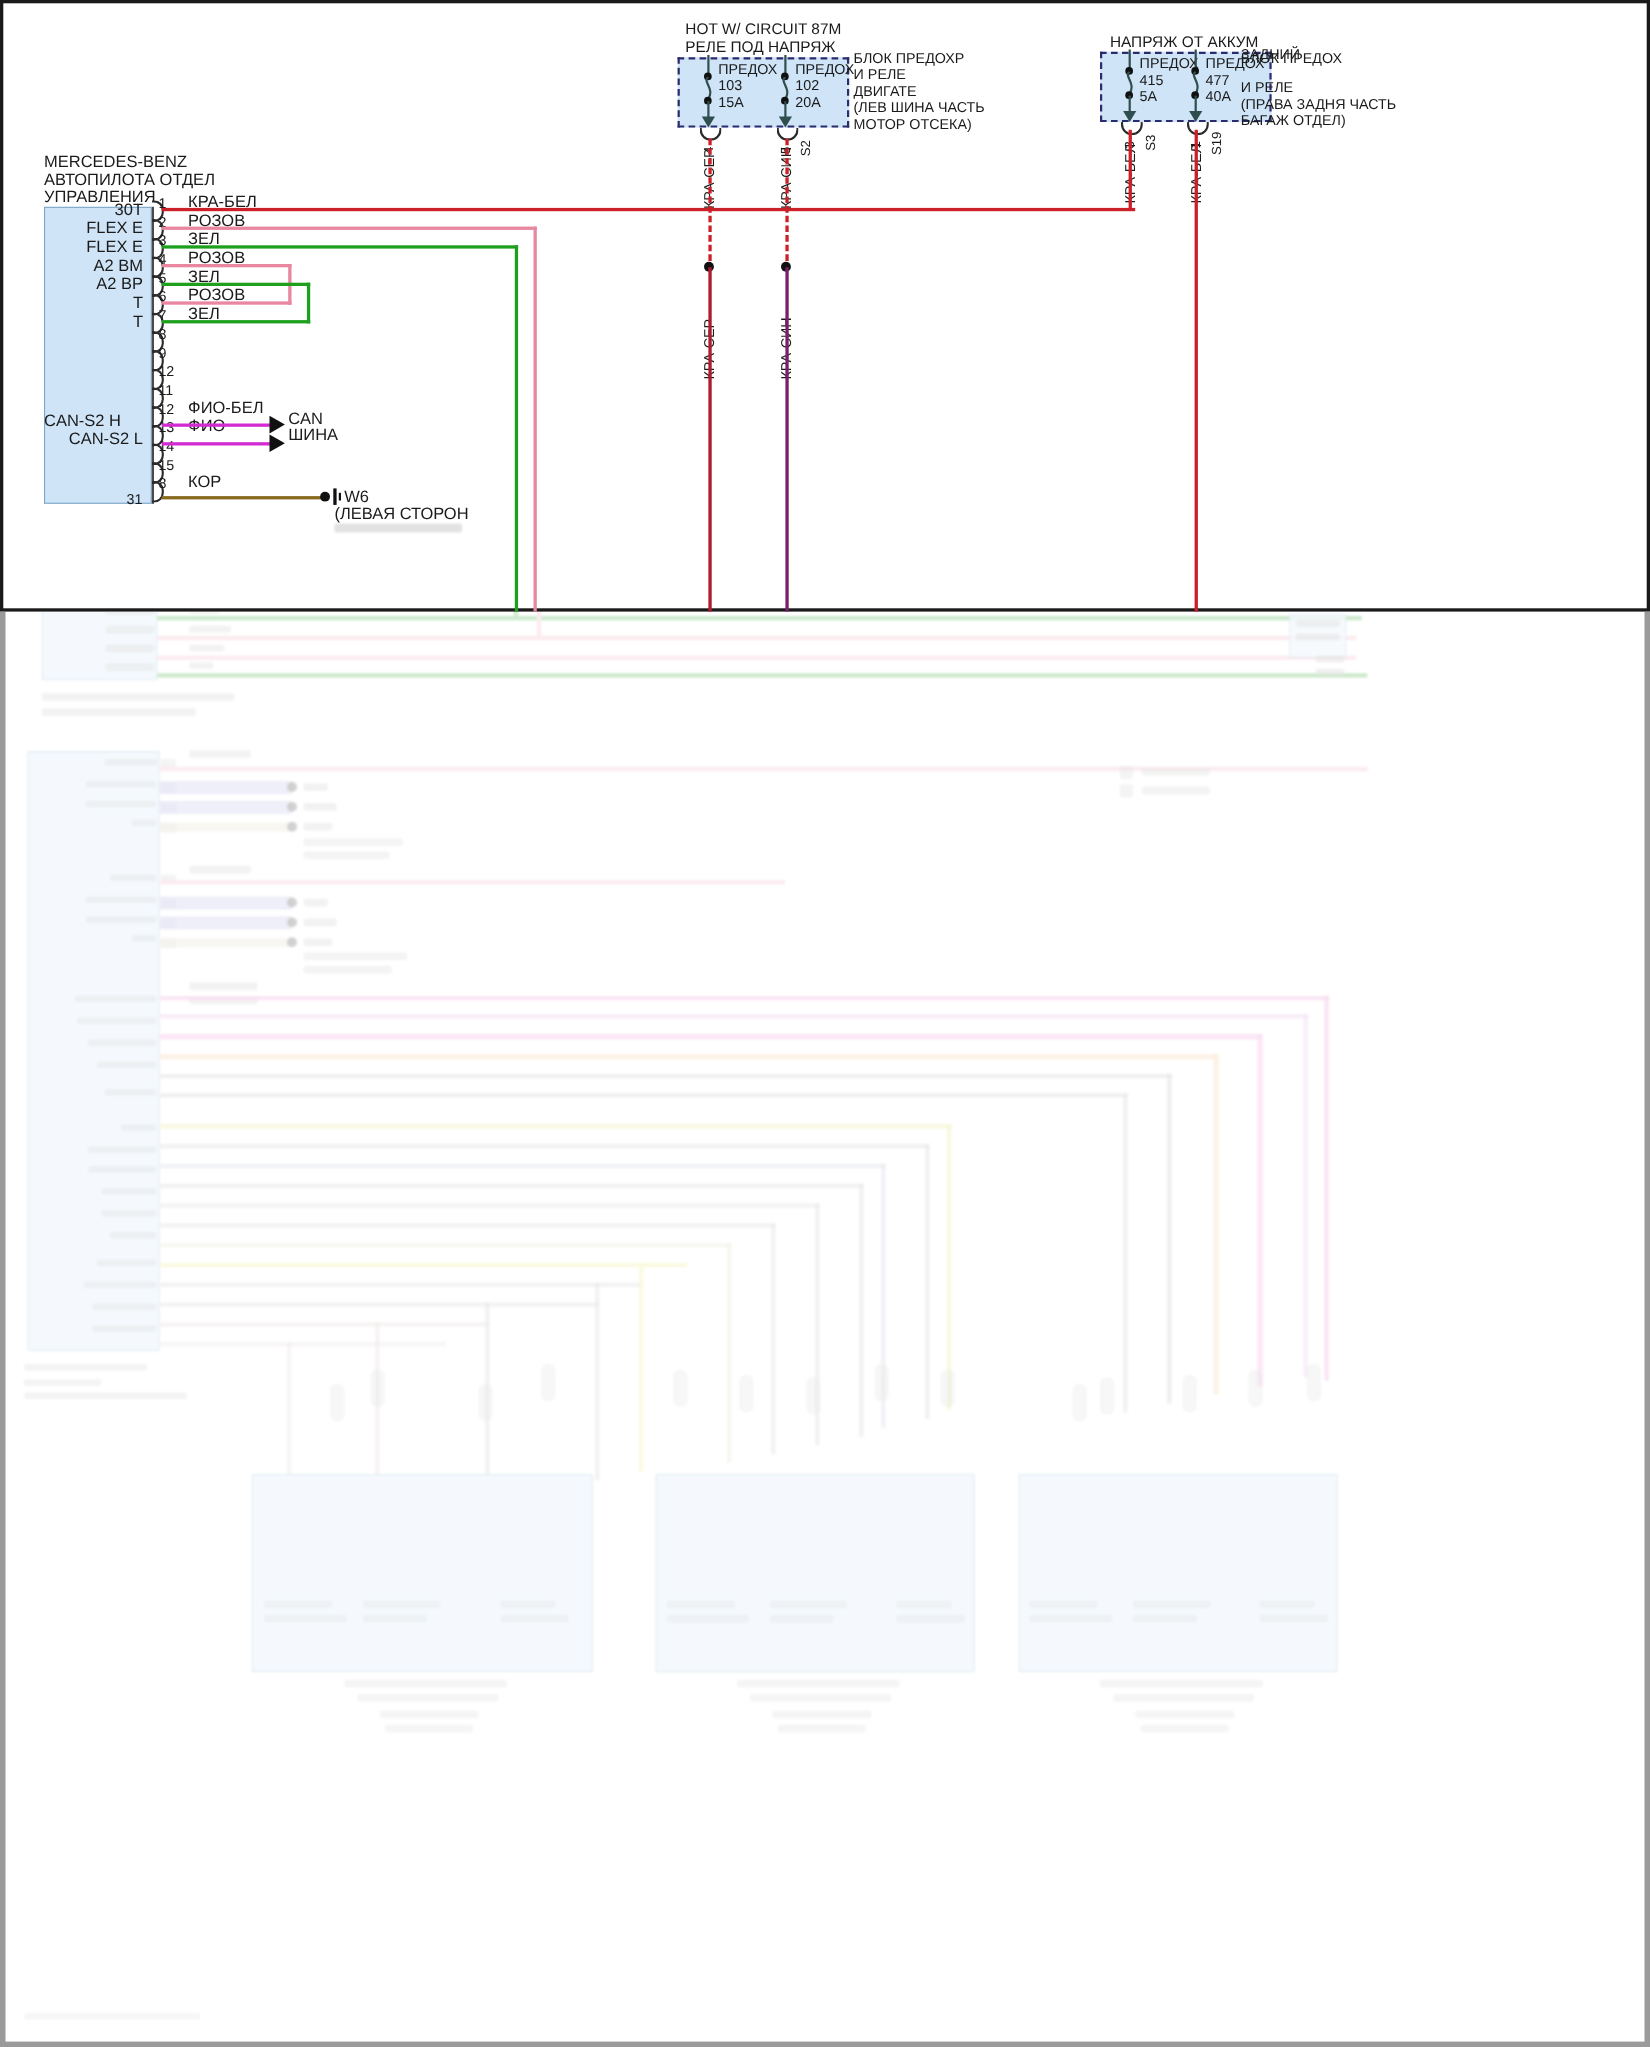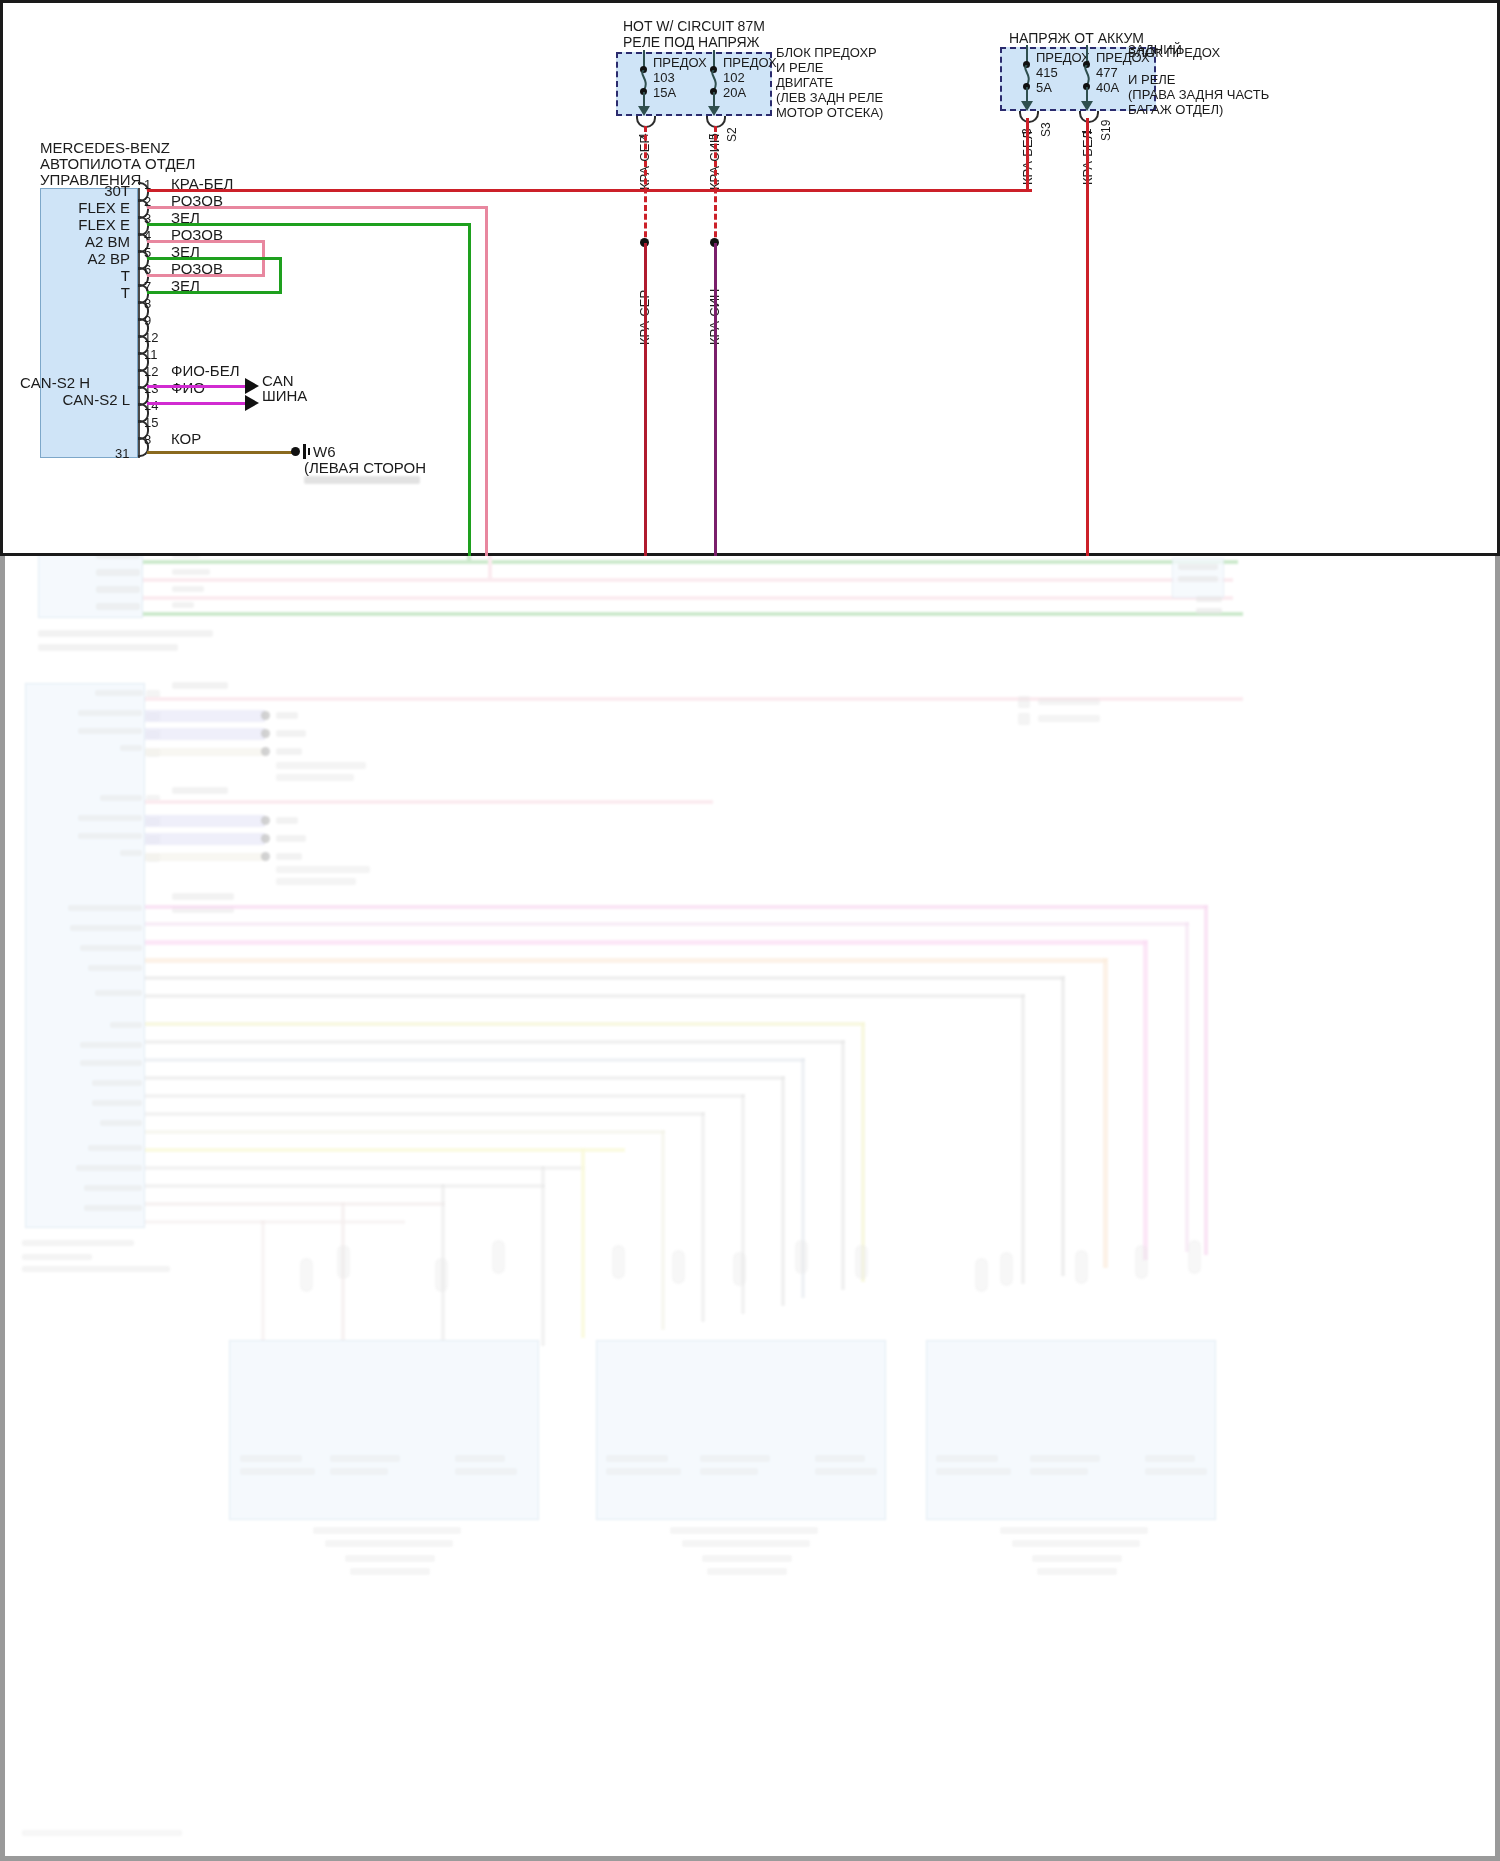--- a/index.html
+++ b/index.html
@@ -298,21 +298,21 @@
   <div class="t t12" style="left:144px;top:431px;">8</div>
   <div class="t t12" style="left:115px;top:445px;">31</div>
 
   <div class="t" style="left:30px;top:182px;width:100px;text-align:right;">30T</div>
   <div class="t" style="left:30px;top:199px;width:100px;text-align:right;">FLEX E</div>
   <div class="t" style="left:30px;top:216px;width:100px;text-align:right;">FLEX E</div>
   <div class="t" style="left:30px;top:233px;width:100px;text-align:right;">A2 BM</div>
   <div class="t" style="left:30px;top:250px;width:100px;text-align:right;">A2 BP</div>
   <div class="t" style="left:30px;top:267px;width:100px;text-align:right;">T</div>
   <div class="t" style="left:30px;top:284px;width:100px;text-align:right;">T</div>
-  <div class="t" style="left:20px;top:374px;width:110px;text-align:left;">CAN-S2 H</div>
+  <div class="t" style="left:20px;top:374px;width:110px;text-align:center;">CAN-S2 H</div>
   <div class="t" style="left:20px;top:391px;width:110px;text-align:right;">CAN-S2 L</div>
 
   <div class="t" style="left:171px;top:175px;">КРА-БЕЛ</div>
   <div class="t" style="left:171px;top:192px;">РОЗОВ</div>
   <div class="t" style="left:171px;top:209px;">ЗЕЛ</div>
   <div class="t" style="left:171px;top:226px;">РОЗОВ</div>
   <div class="t" style="left:171px;top:243px;">ЗЕЛ</div>
   <div class="t" style="left:171px;top:260px;">РОЗОВ</div>
   <div class="t" style="left:171px;top:277px;">ЗЕЛ</div>
   <div class="t" style="left:171px;top:362px;">ФИО-БЕЛ</div>
@@ -391,21 +391,21 @@
   <div class="t t11 vert" style="left:724px;top:142px;transform:rotate(-90deg);">S2</div>
   <div class="t t12 vert" style="left:706px;top:190px;transform:rotate(-90deg);">КРА-СИН</div>
   <div class="dash-v" style="left:714px;top:126px;height:120px;"></div>
   <div class="dot" style="left:710px;top:238px;"></div>
   <div class="t t12 vert" style="left:706px;top:345px;transform:rotate(-90deg);">КРА-СИН</div>
   <div class="w wv purple" style="left:714px;top:243px;height:313px;"></div>
 
   <div class="t t12" style="left:776px;top:44px;">БЛОК ПРЕДОХР</div>
   <div class="t t12" style="left:776px;top:59px;">И РЕЛЕ</div>
   <div class="t t12" style="left:776px;top:74px;">ДВИГАТЕ</div>
-  <div class="t t12" style="left:776px;top:89px;">(ЛЕВ ЗАДН РЕЛЕ</div>
+  <div class="t t12" style="left:776px;top:89px;">(ЛЕВ ШИНА ЧАСТЬ</div>
   <div class="t t12" style="left:776px;top:104px;">МОТОР ОТСЕКА)</div>
 
   <div class="t t14" style="left:1009px;top:30px;">НАПРЯЖ ОТ АККУМ</div>
 
   <div class="fusebox" style="left:1000px;top:47px;width:156px;height:64px;"></div>
 
   <div class="w wv" style="left:1026px;top:45px;height:22px;width:2px;background:#2f4f4f;"></div>
   <div class="dot-sm" style="left:1023px;top:61px;"></div>
   <svg style="position:absolute;left:1019px;top:65px;width:14px;height:22px;">
     <path d="M8 0 C2 4, 14 10, 8 20" stroke="#2f4f4f" stroke-width="2" fill="none"></path>

